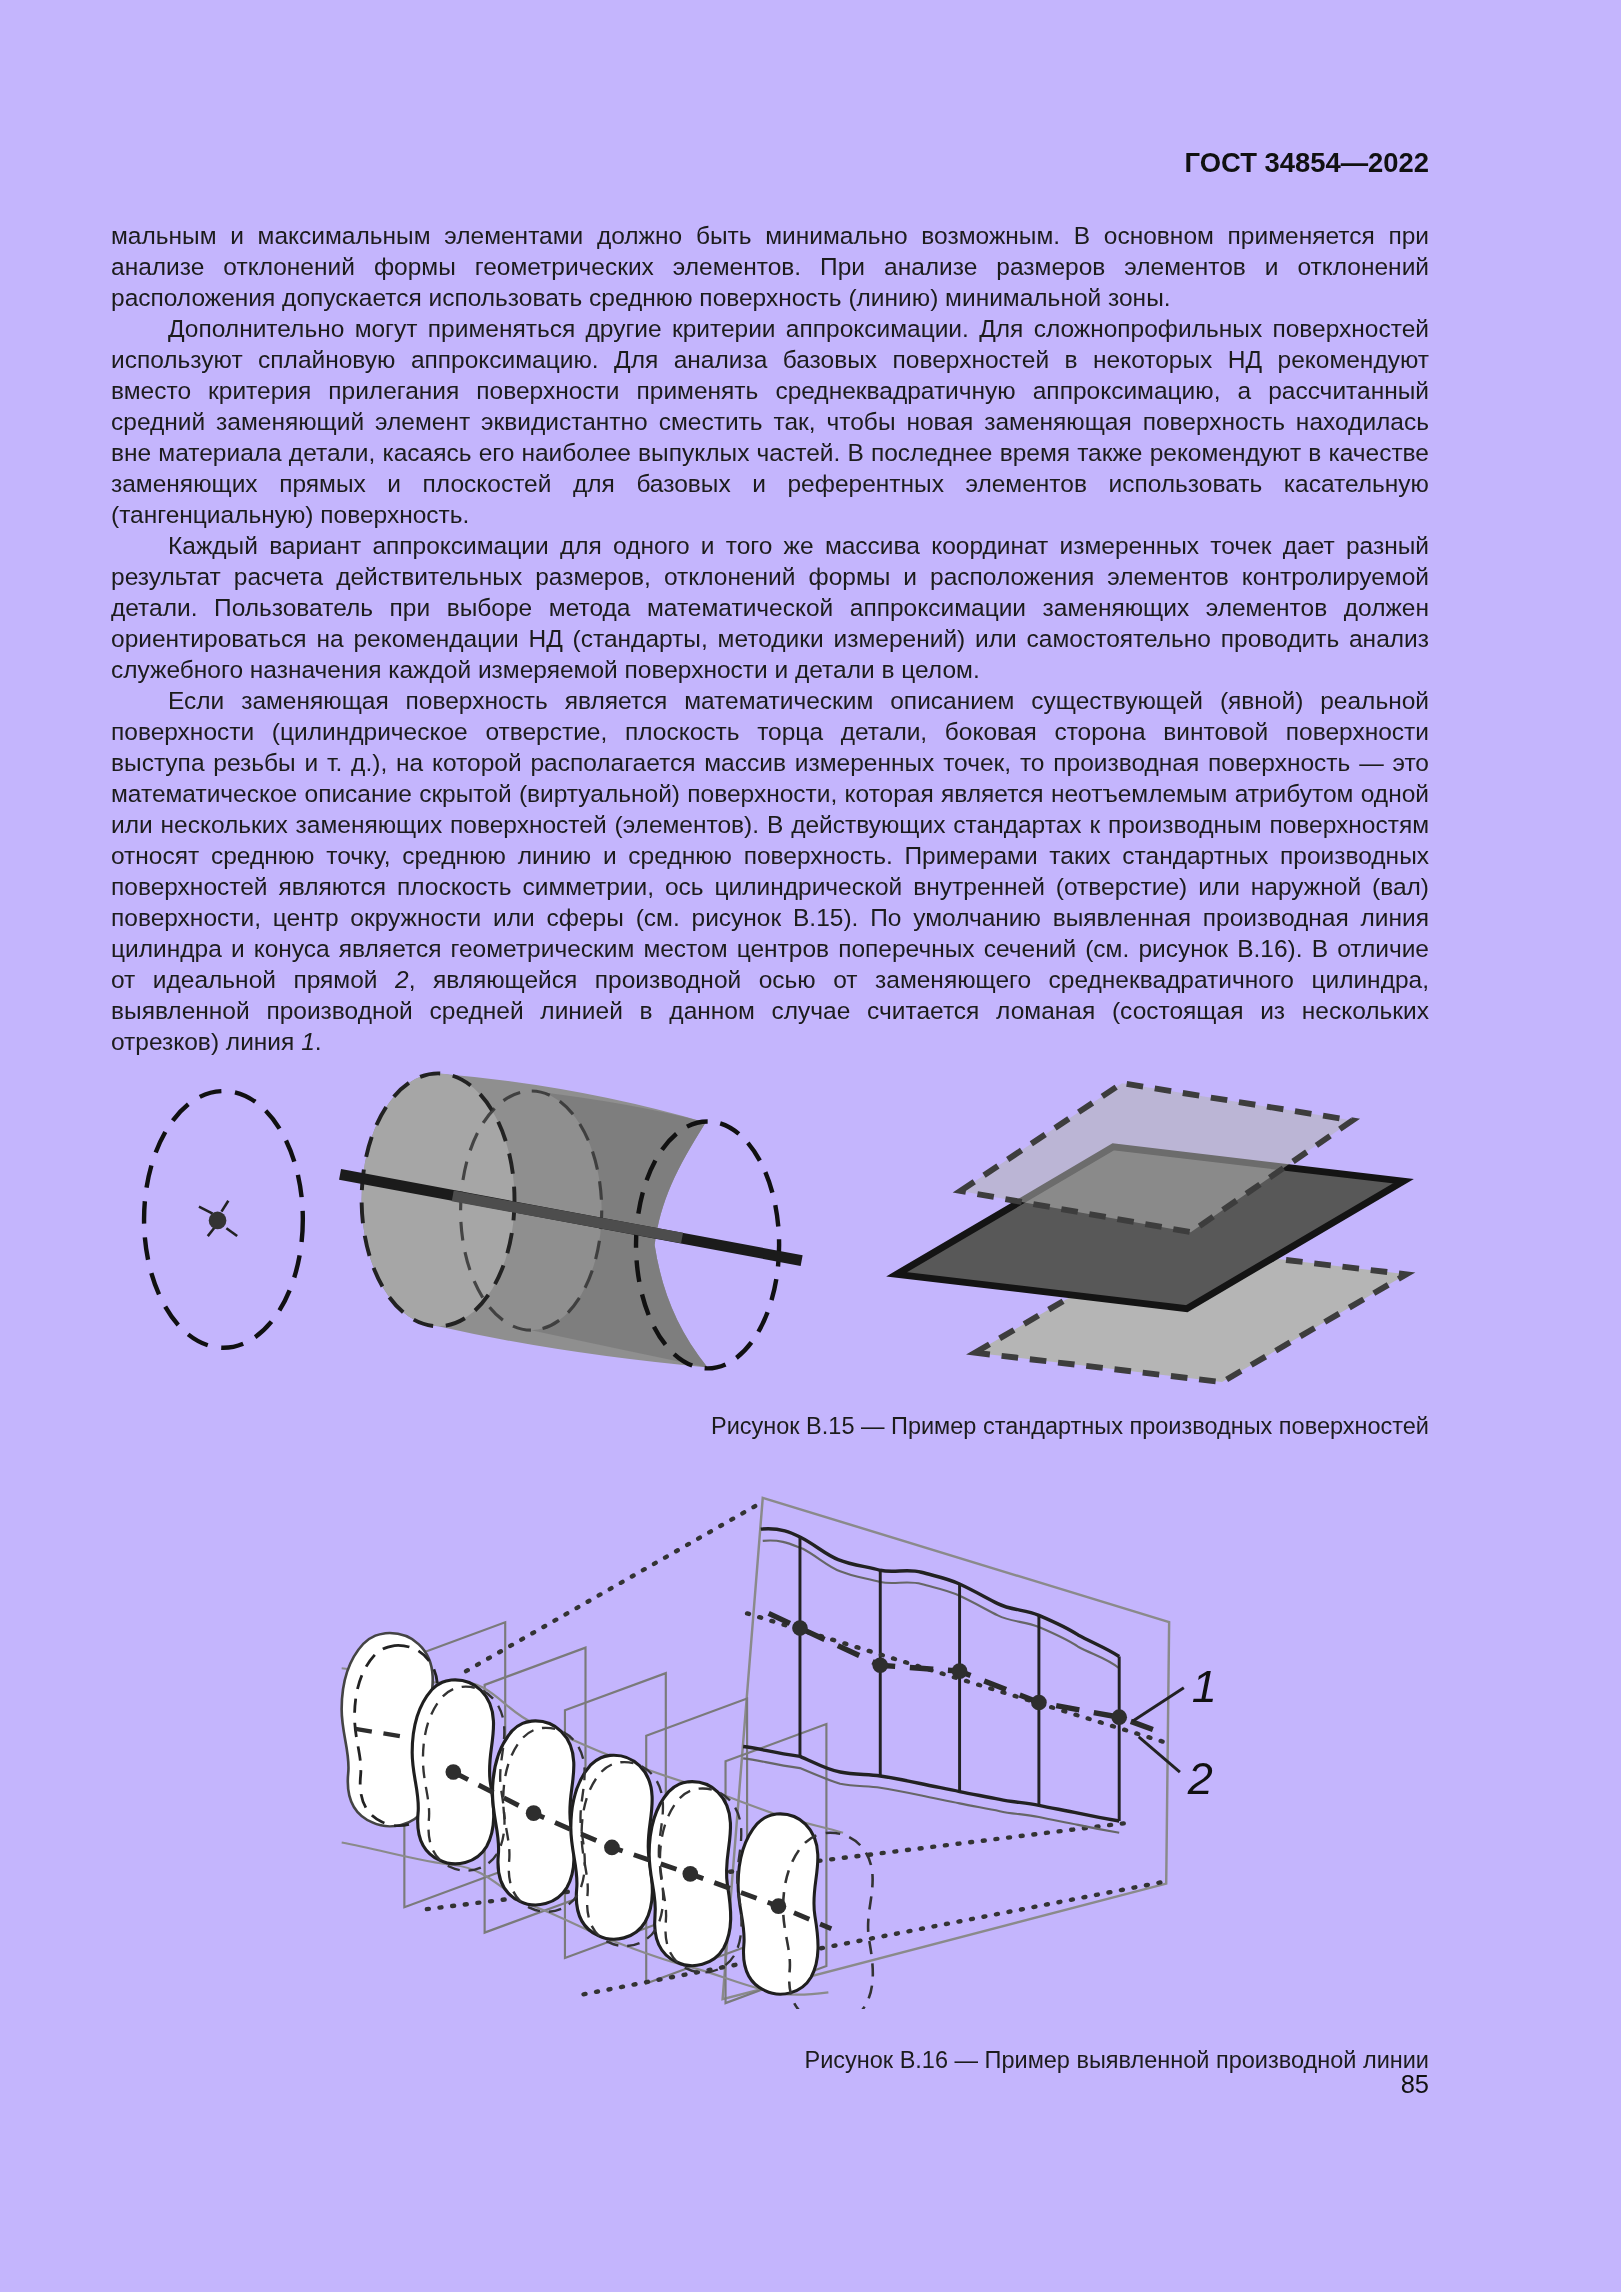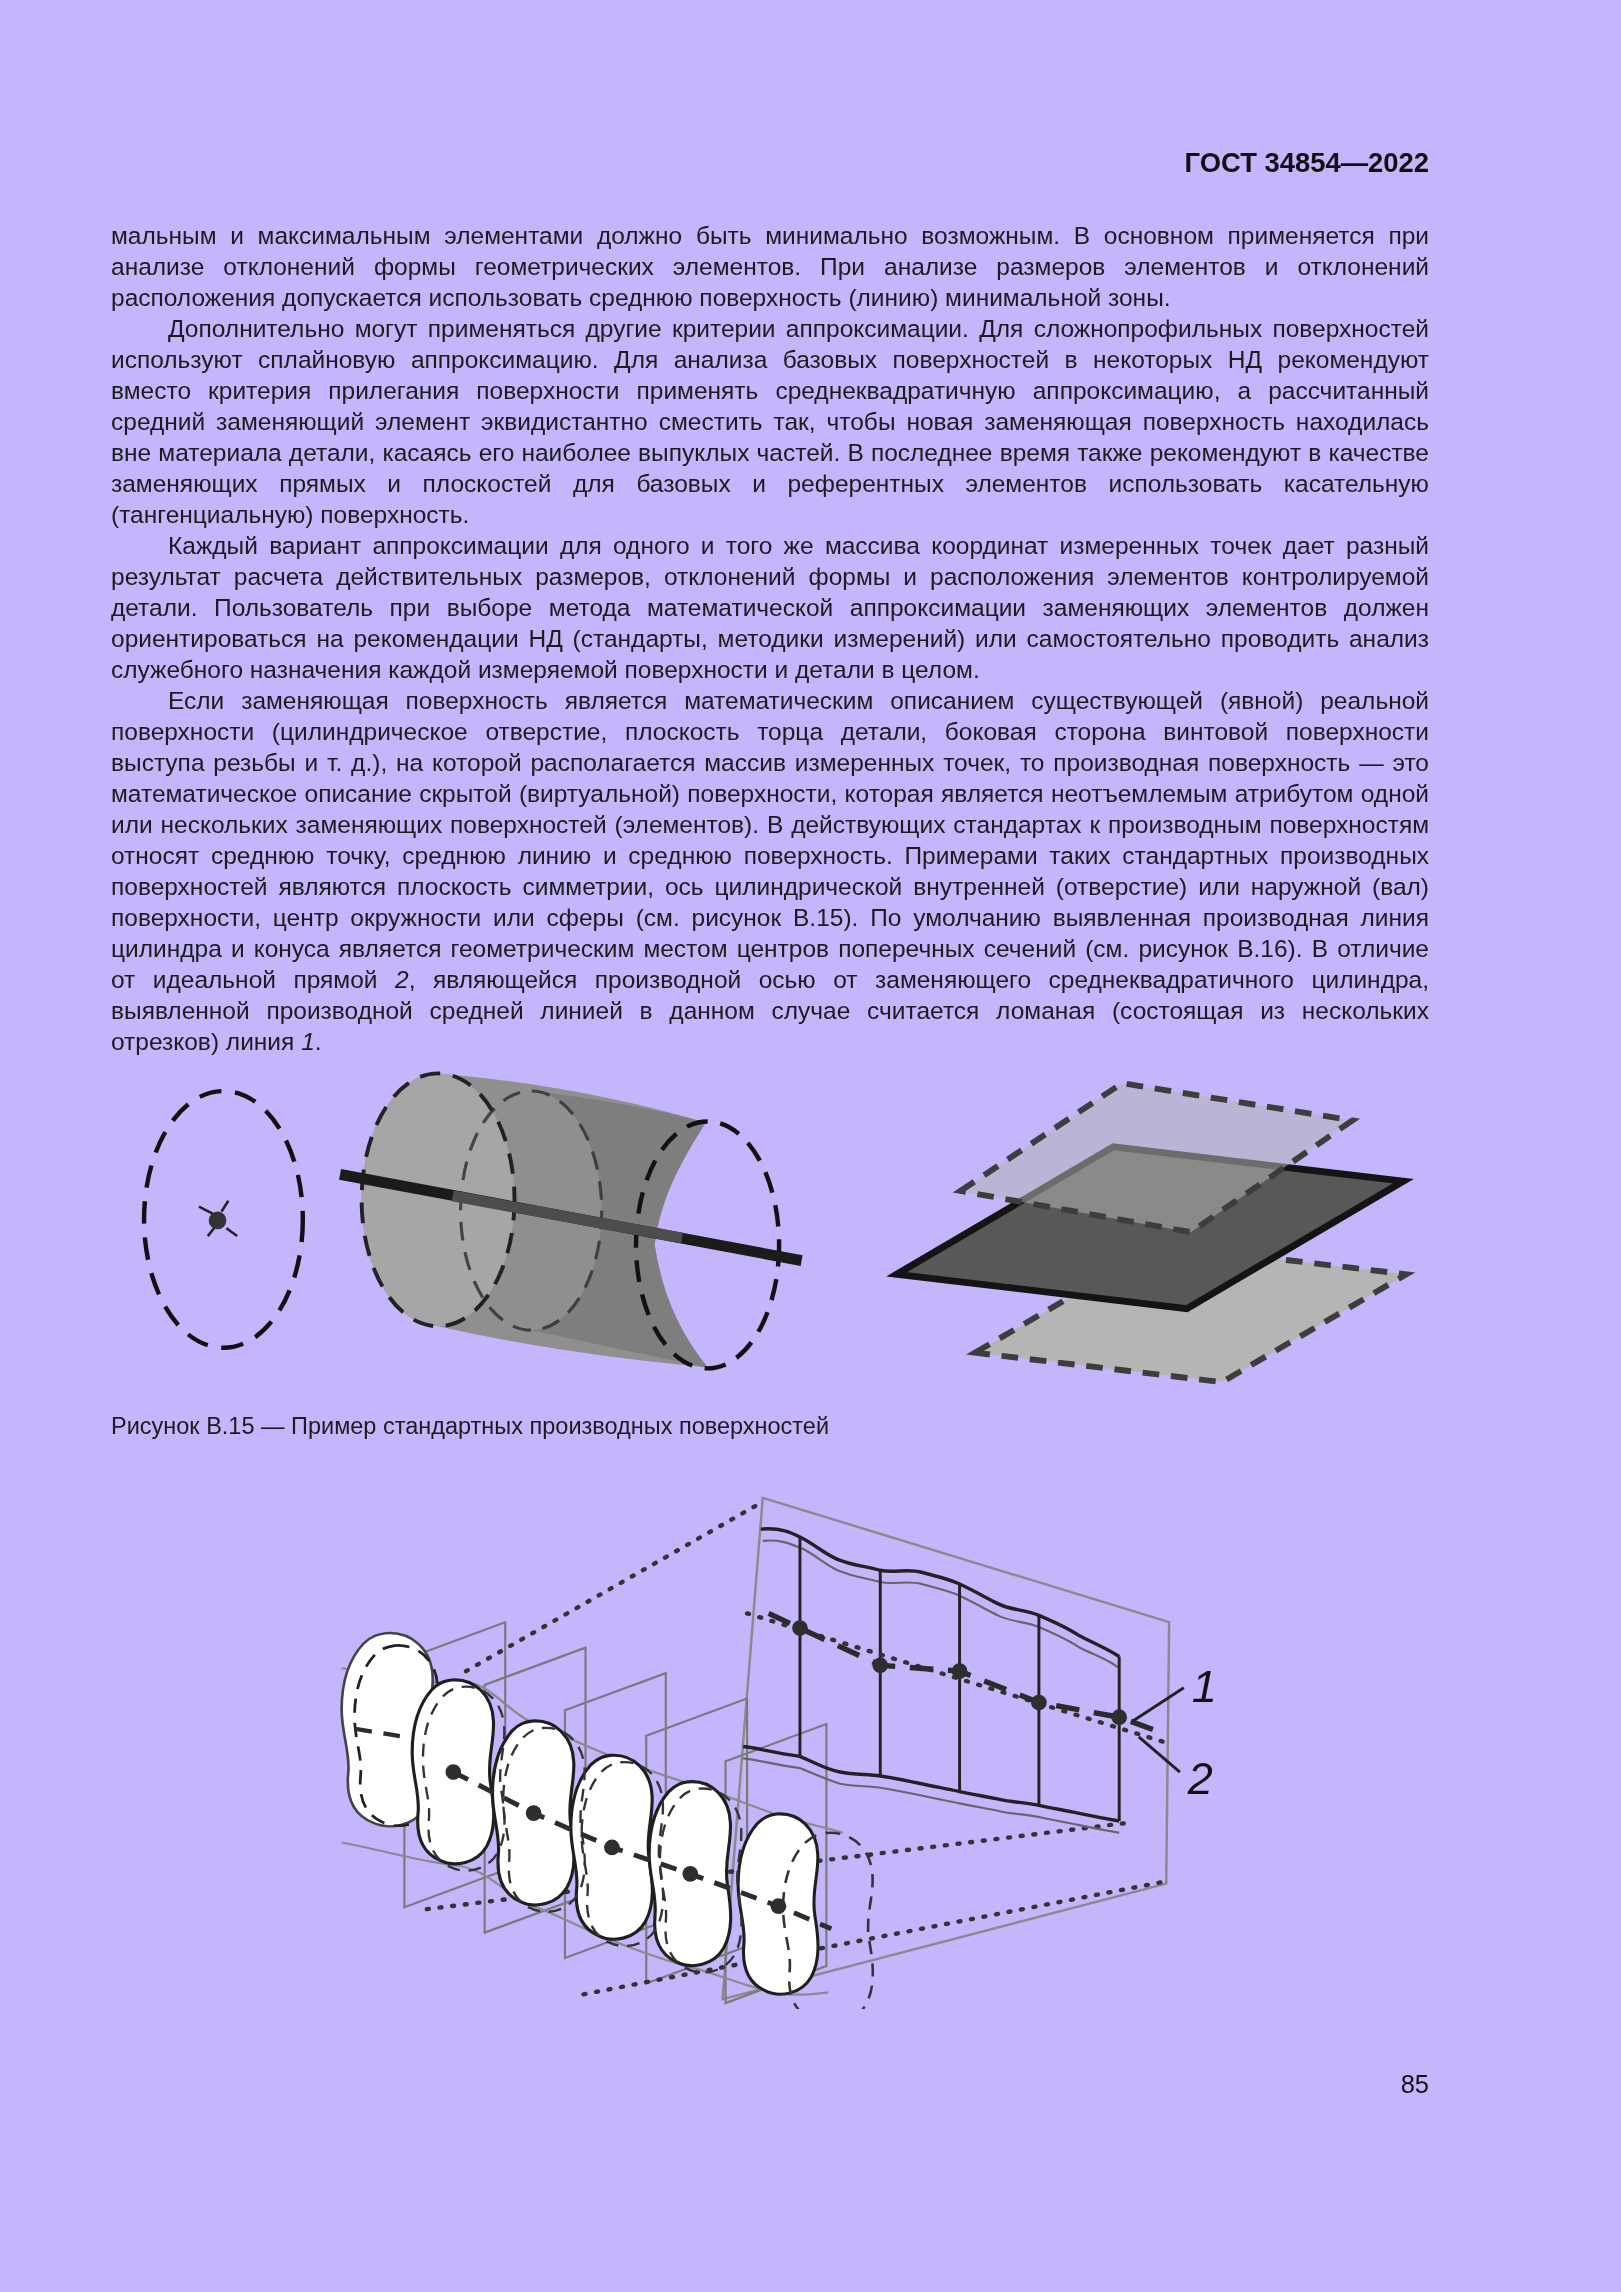--- a/index.html
+++ b/index.html
@@ -20,21 +20,21 @@
     font-size:24.5px;line-height:31px;text-align:justify;
     -webkit-hyphens:auto;hyphens:auto;
   }
   .bodytext p{margin:0;text-indent:57px;}
   .bodytext p.cont{text-indent:0;}
   .it{font-style:italic;}
   .fig-svg{position:absolute;}
   #fig15-svg{left:88px;top:1044px;}
   #fig16-svg{left:294px;top:1490px;}
   .caption{
-    position:absolute;left:111px;width:1318px;text-align:left;
+    position:absolute;left:111px;width:1318px;text-align:right;
     font-size:23.5px;color:#1c1c1c;
   }
   #cap15{top:1413px;}
   #cap16{top:2047px;}
   .page-number{
     position:absolute;left:111px;top:2070px;width:1318px;
     text-align:right;font-size:25.5px;color:#111;
   }
 </style>
 </head>
@@ -168,17 +168,18 @@
     </g>
 
     <g>
       <line x1="908" y1="202" x2="856" y2="236" stroke="#222" stroke-width="3"></line>
       <line x1="904" y1="288" x2="862" y2="252" stroke="#222" stroke-width="3"></line>
       <text x="916" y="216" font-size="46" font-style="italic" fill="#111">1</text>
       <text x="912" y="310" font-size="46" font-style="italic" fill="#111">2</text>
     </g>
   </svg>
 
+  <div class="caption" id="cap16">Рисунок В.16 — Пример выявленной производной линии</div>
 
   <div class="page-number">85</div>
 
 </div>
 
 
 </body></html>

